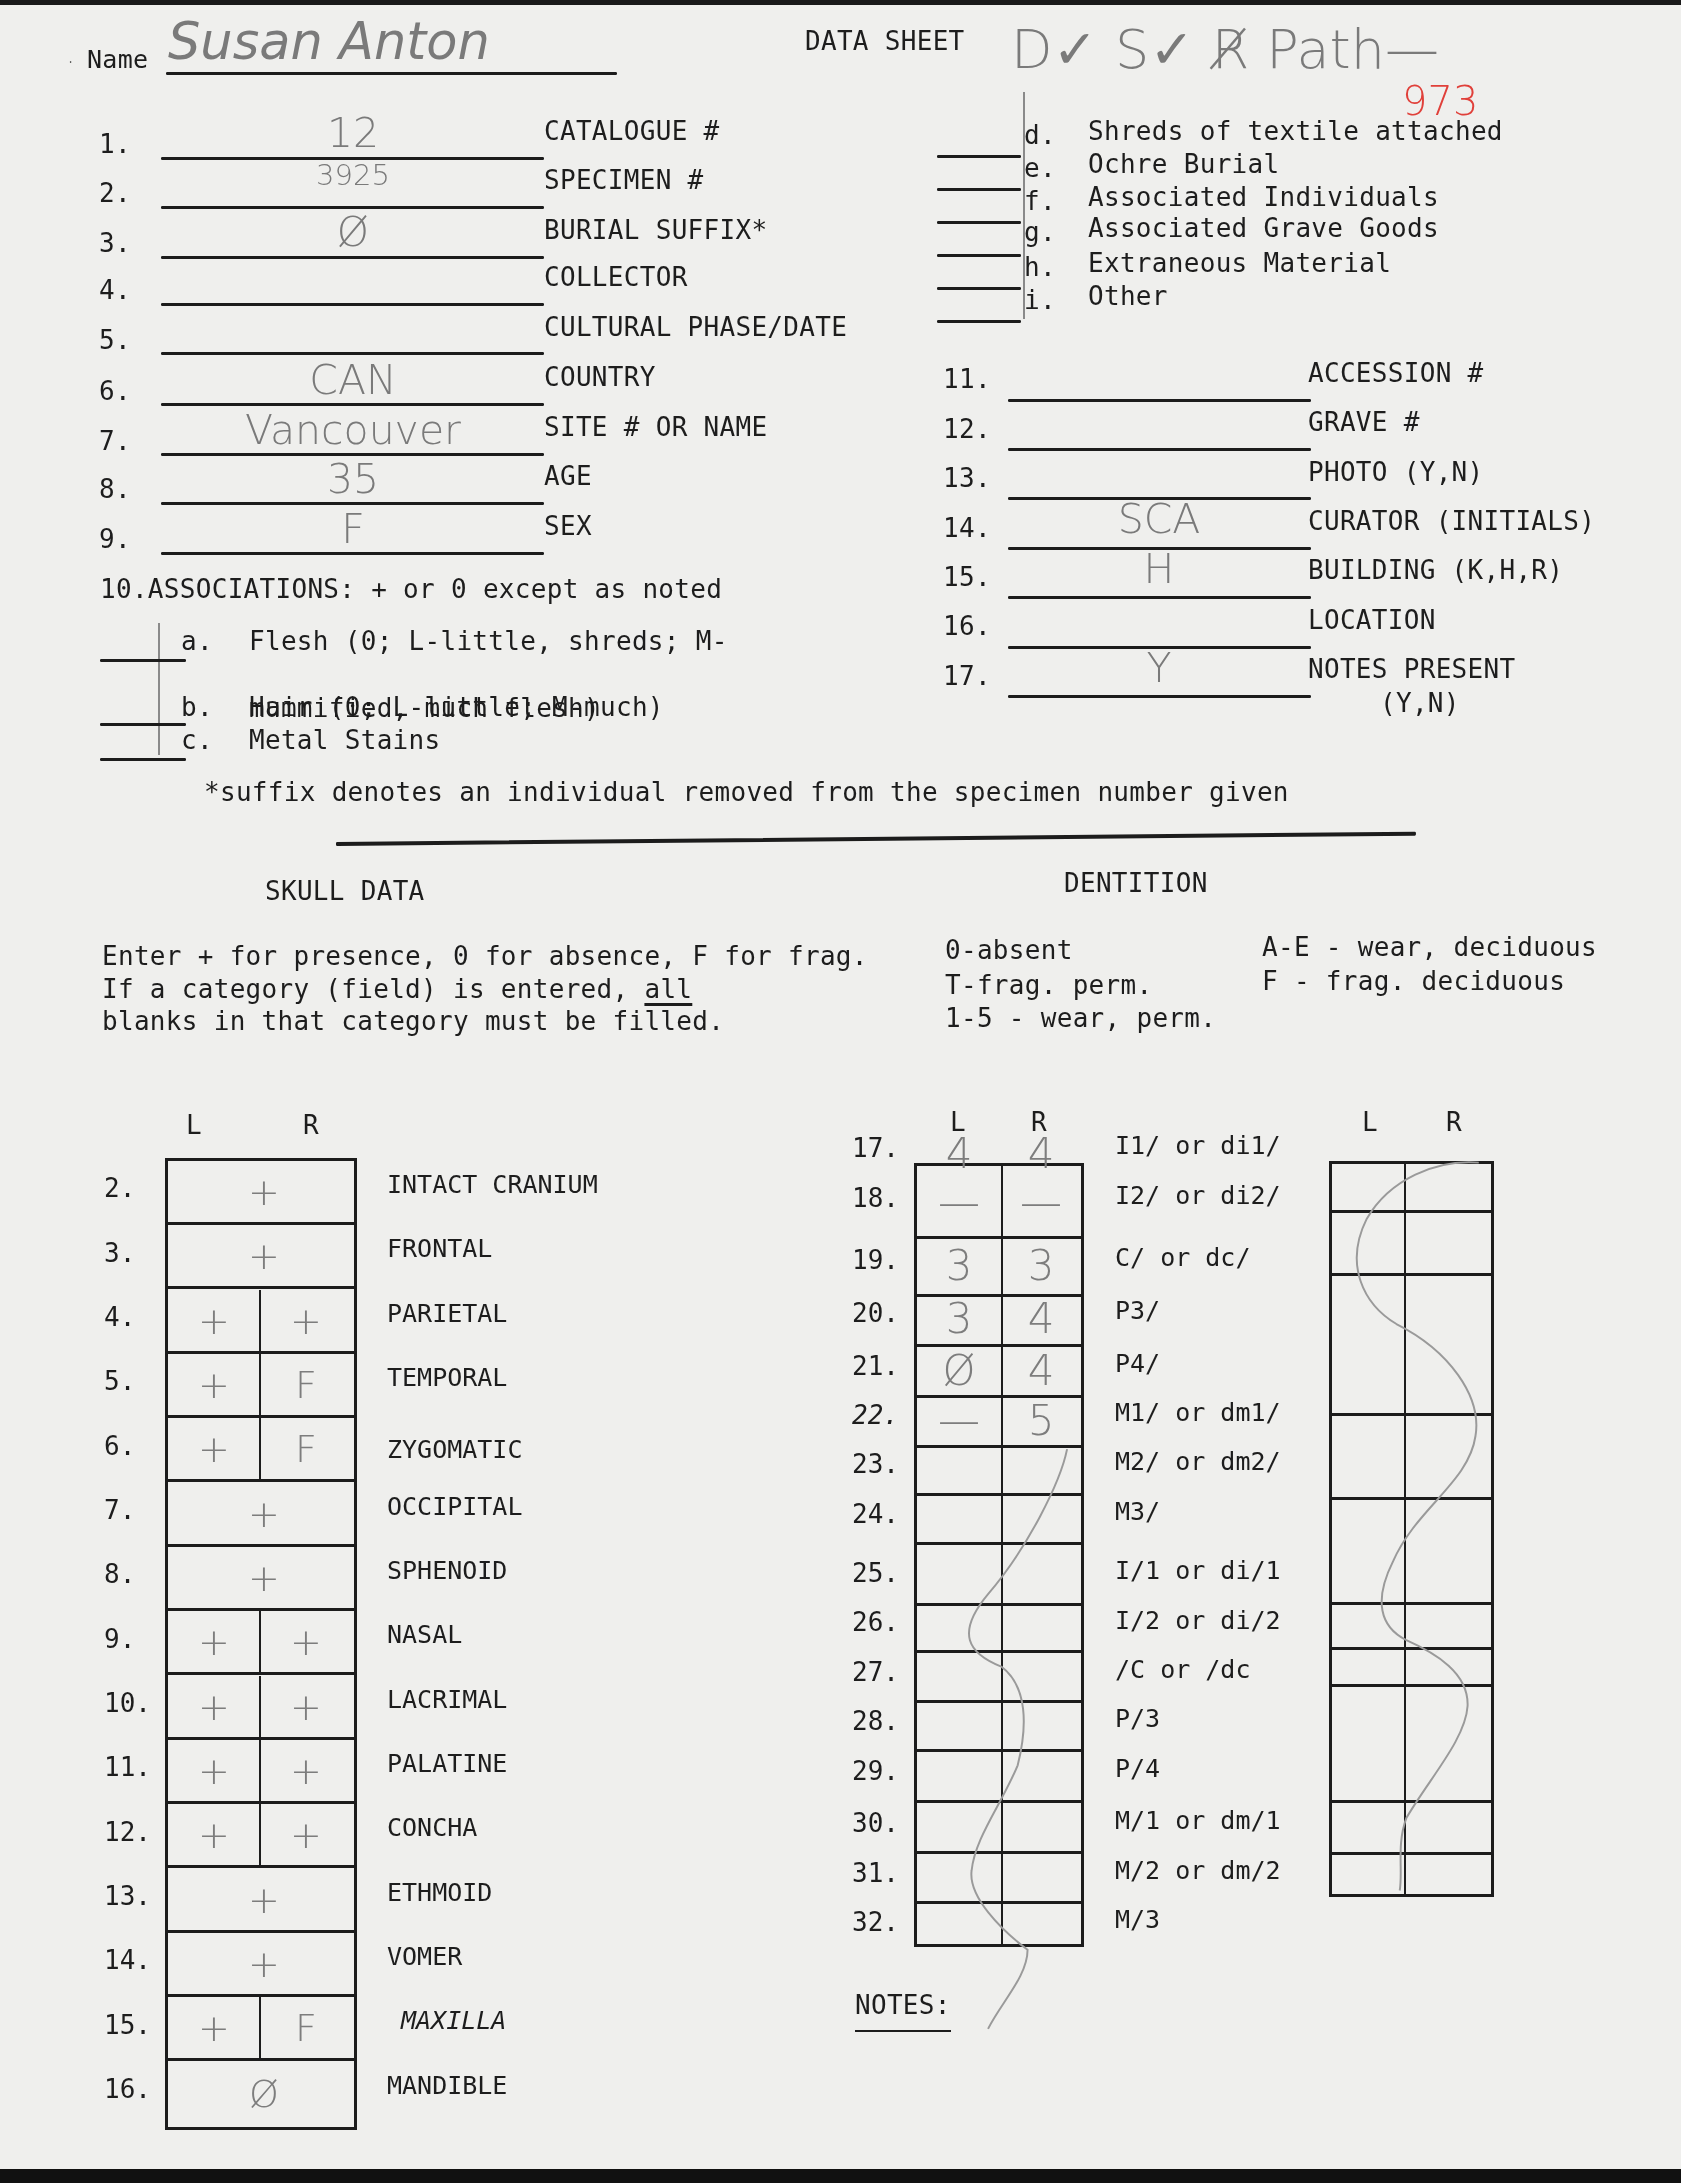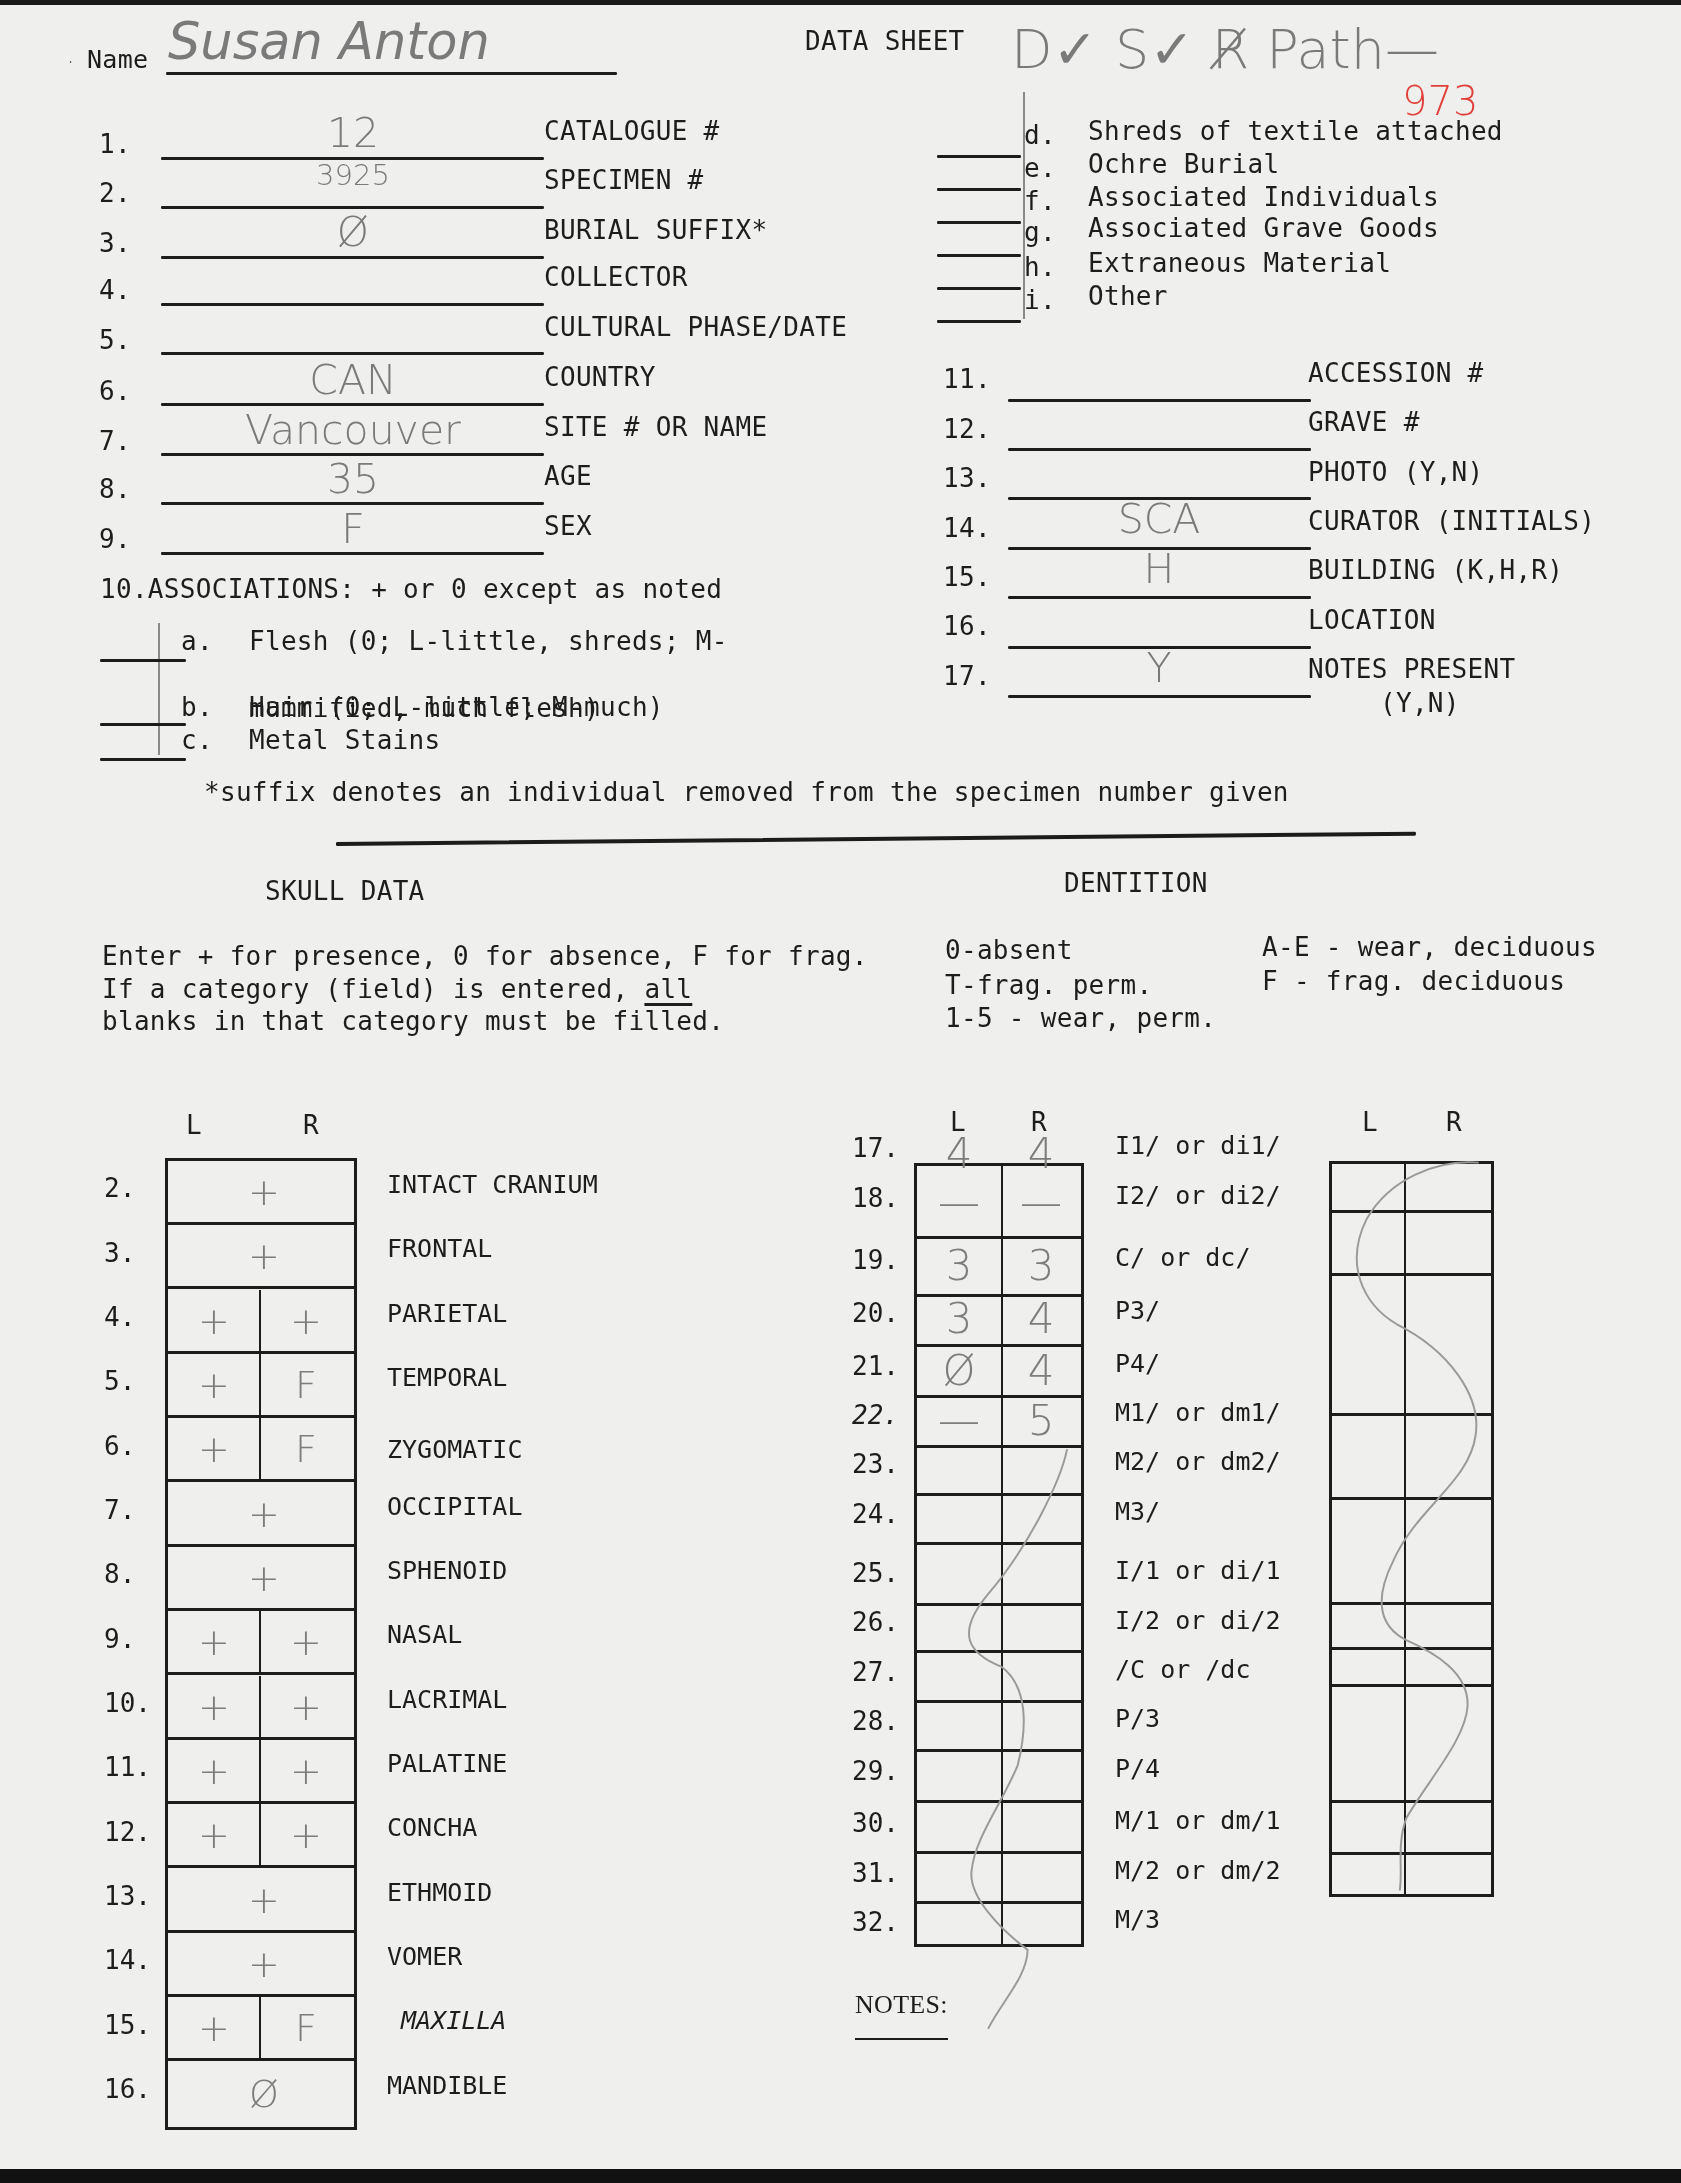--- a/index.html
+++ b/index.html
@@ -20,21 +20,21 @@
   
   .grid { position: absolute; border: 3.3px solid #1c1c1c; box-sizing: border-box; }
   .grid .row { position: absolute; left: 0; right: 0; border-bottom: 3.3px solid #1c1c1c; box-sizing: border-box; }
   .grid .row:last-child { border-bottom: none; }
   .grid .split { position: absolute; top: 0; bottom: 0; border-left: 2.6px solid #1c1c1c; }
   .cell-mark { position: absolute; font-family: "DejaVu Sans", "Liberation Sans", sans-serif; color: #7d7d7d; font-size: 38px; font-weight: 300; transform: translate(-50%, -50%); }
   .row-num { position: absolute; font-size: 26px; }
   .row-label { position: absolute; font-size: 25px; }
   svg.overlay { position: absolute; left: 0; top: 0; pointer-events: none; }
   .underline { text-decoration: underline; text-decoration-thickness: 2.6px; text-underline-offset: 5.3px; }
-  .notes-ul { border-bottom: 2.6px double #1c1c1c; padding-bottom: 18px; font-family: Liberation Serif, serif; }
+  .notes-ul { border-bottom: 2.6px double #1c1c1c; padding-bottom: 10px; }
 </style>
 </head>
 <body>
 
 <div class="edge-top"></div>
 
 <div class="abs" style="left:69px;top:59px;font-size:5.3px;">•</div>
 <div class="abs type" style="left:87px;top:45px;font-size:25px;">Name</div>
 <div class="abs hand" style="left:168px;top:12px;font-size:51px;font-style:italic;">Susan Anton</div>
 <div class="rule" style="left:166px;top:72px;width:451px;height:2.6px;"></div>

